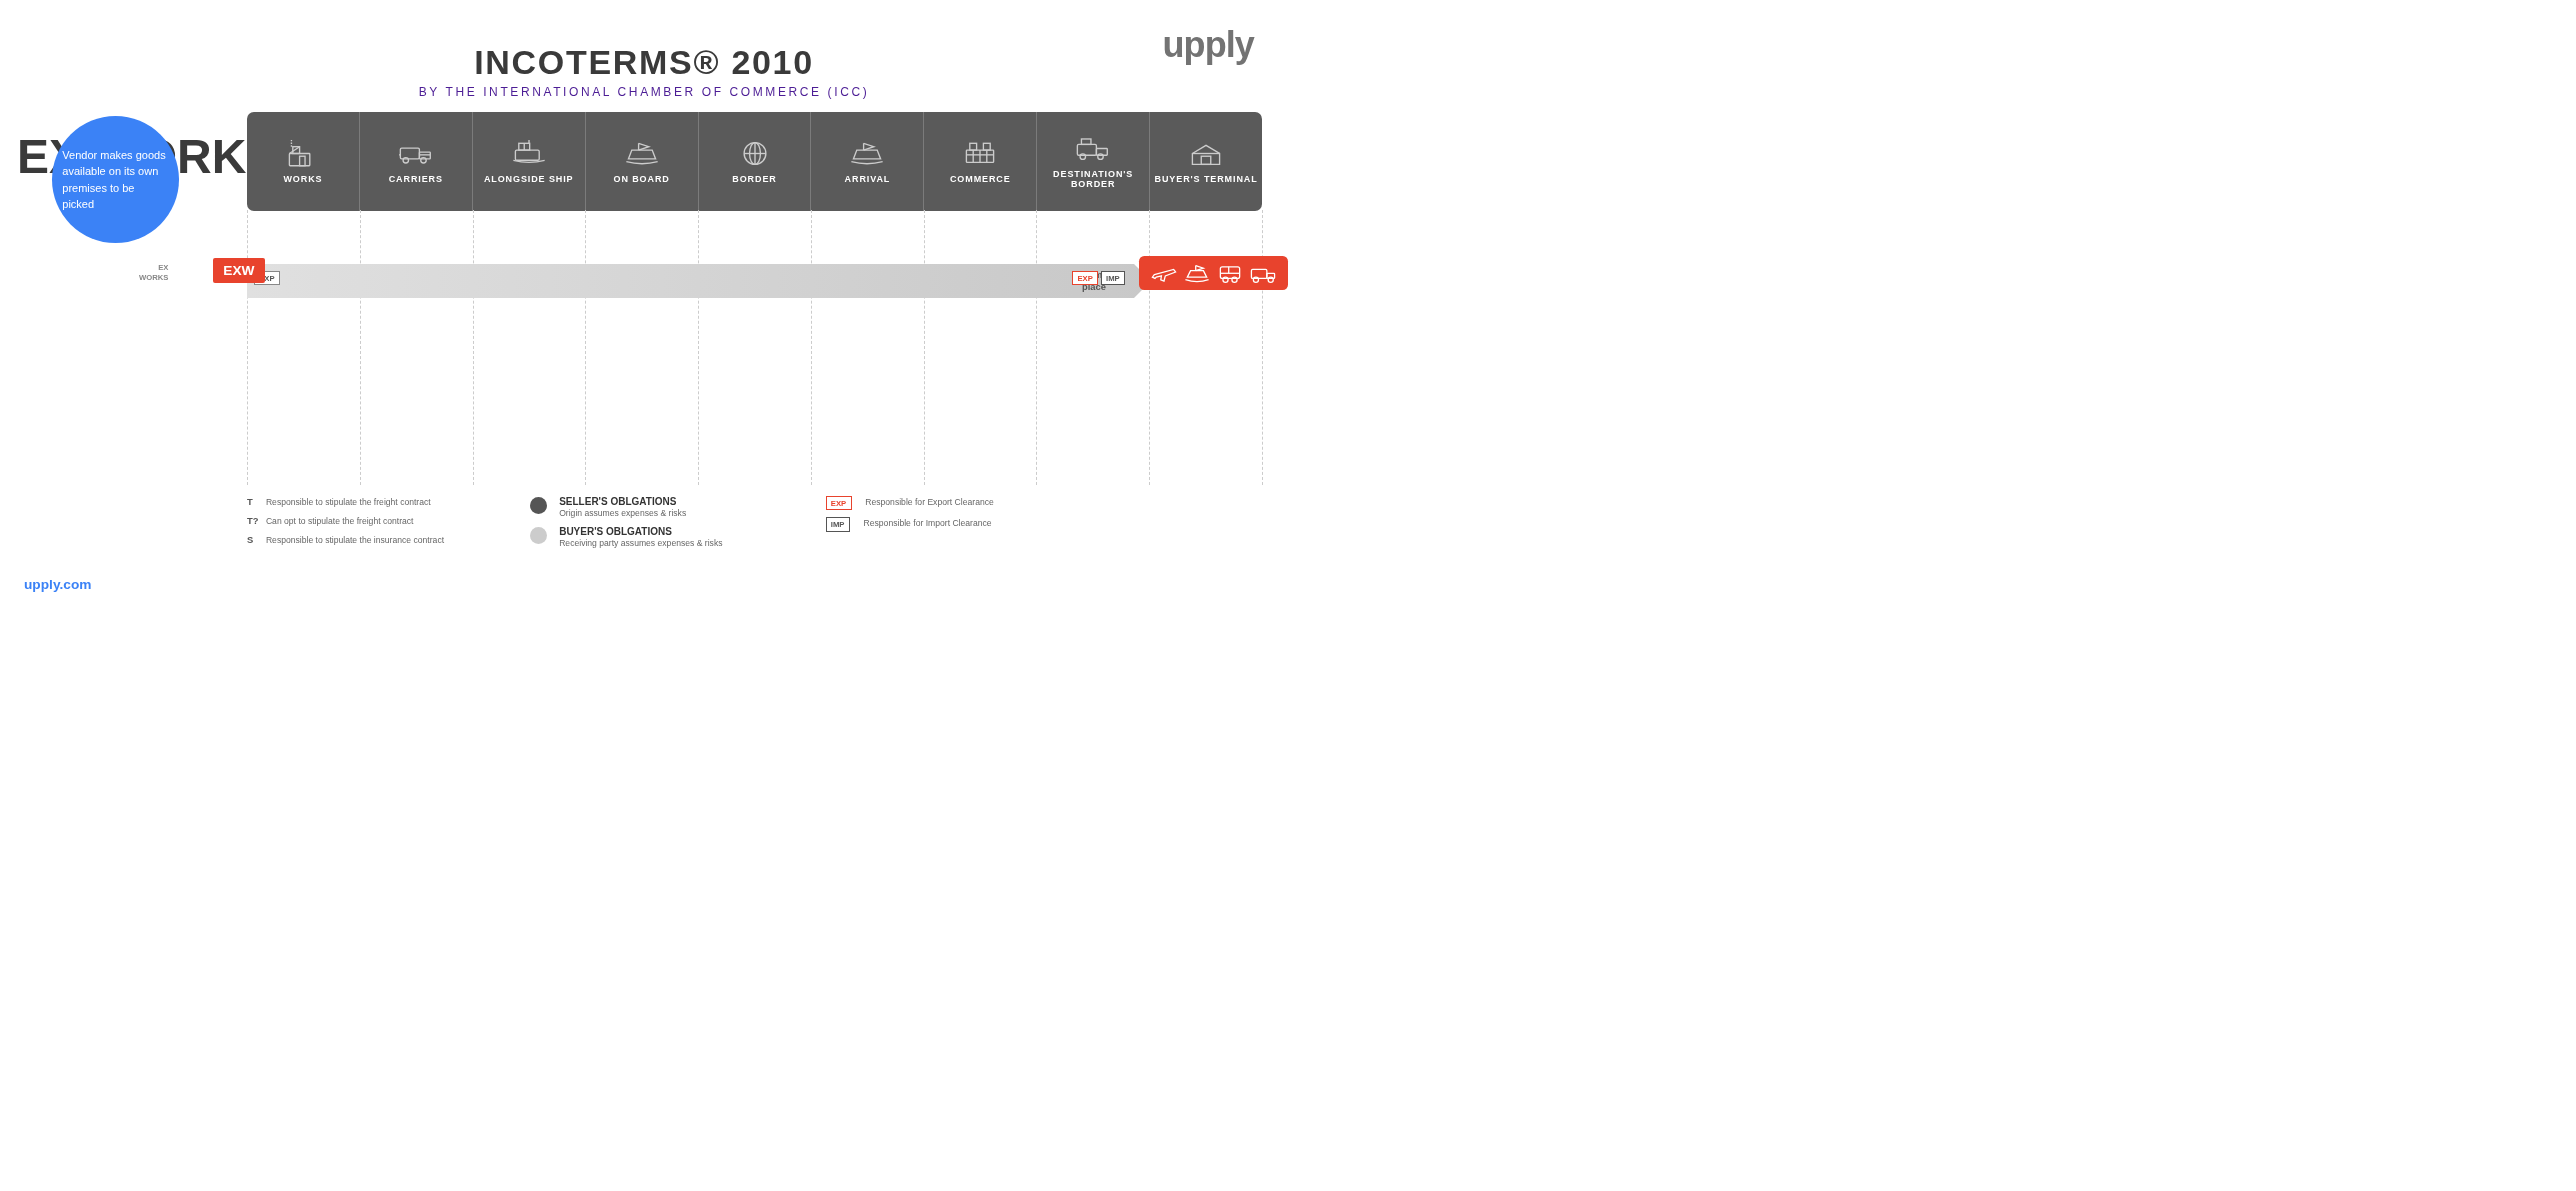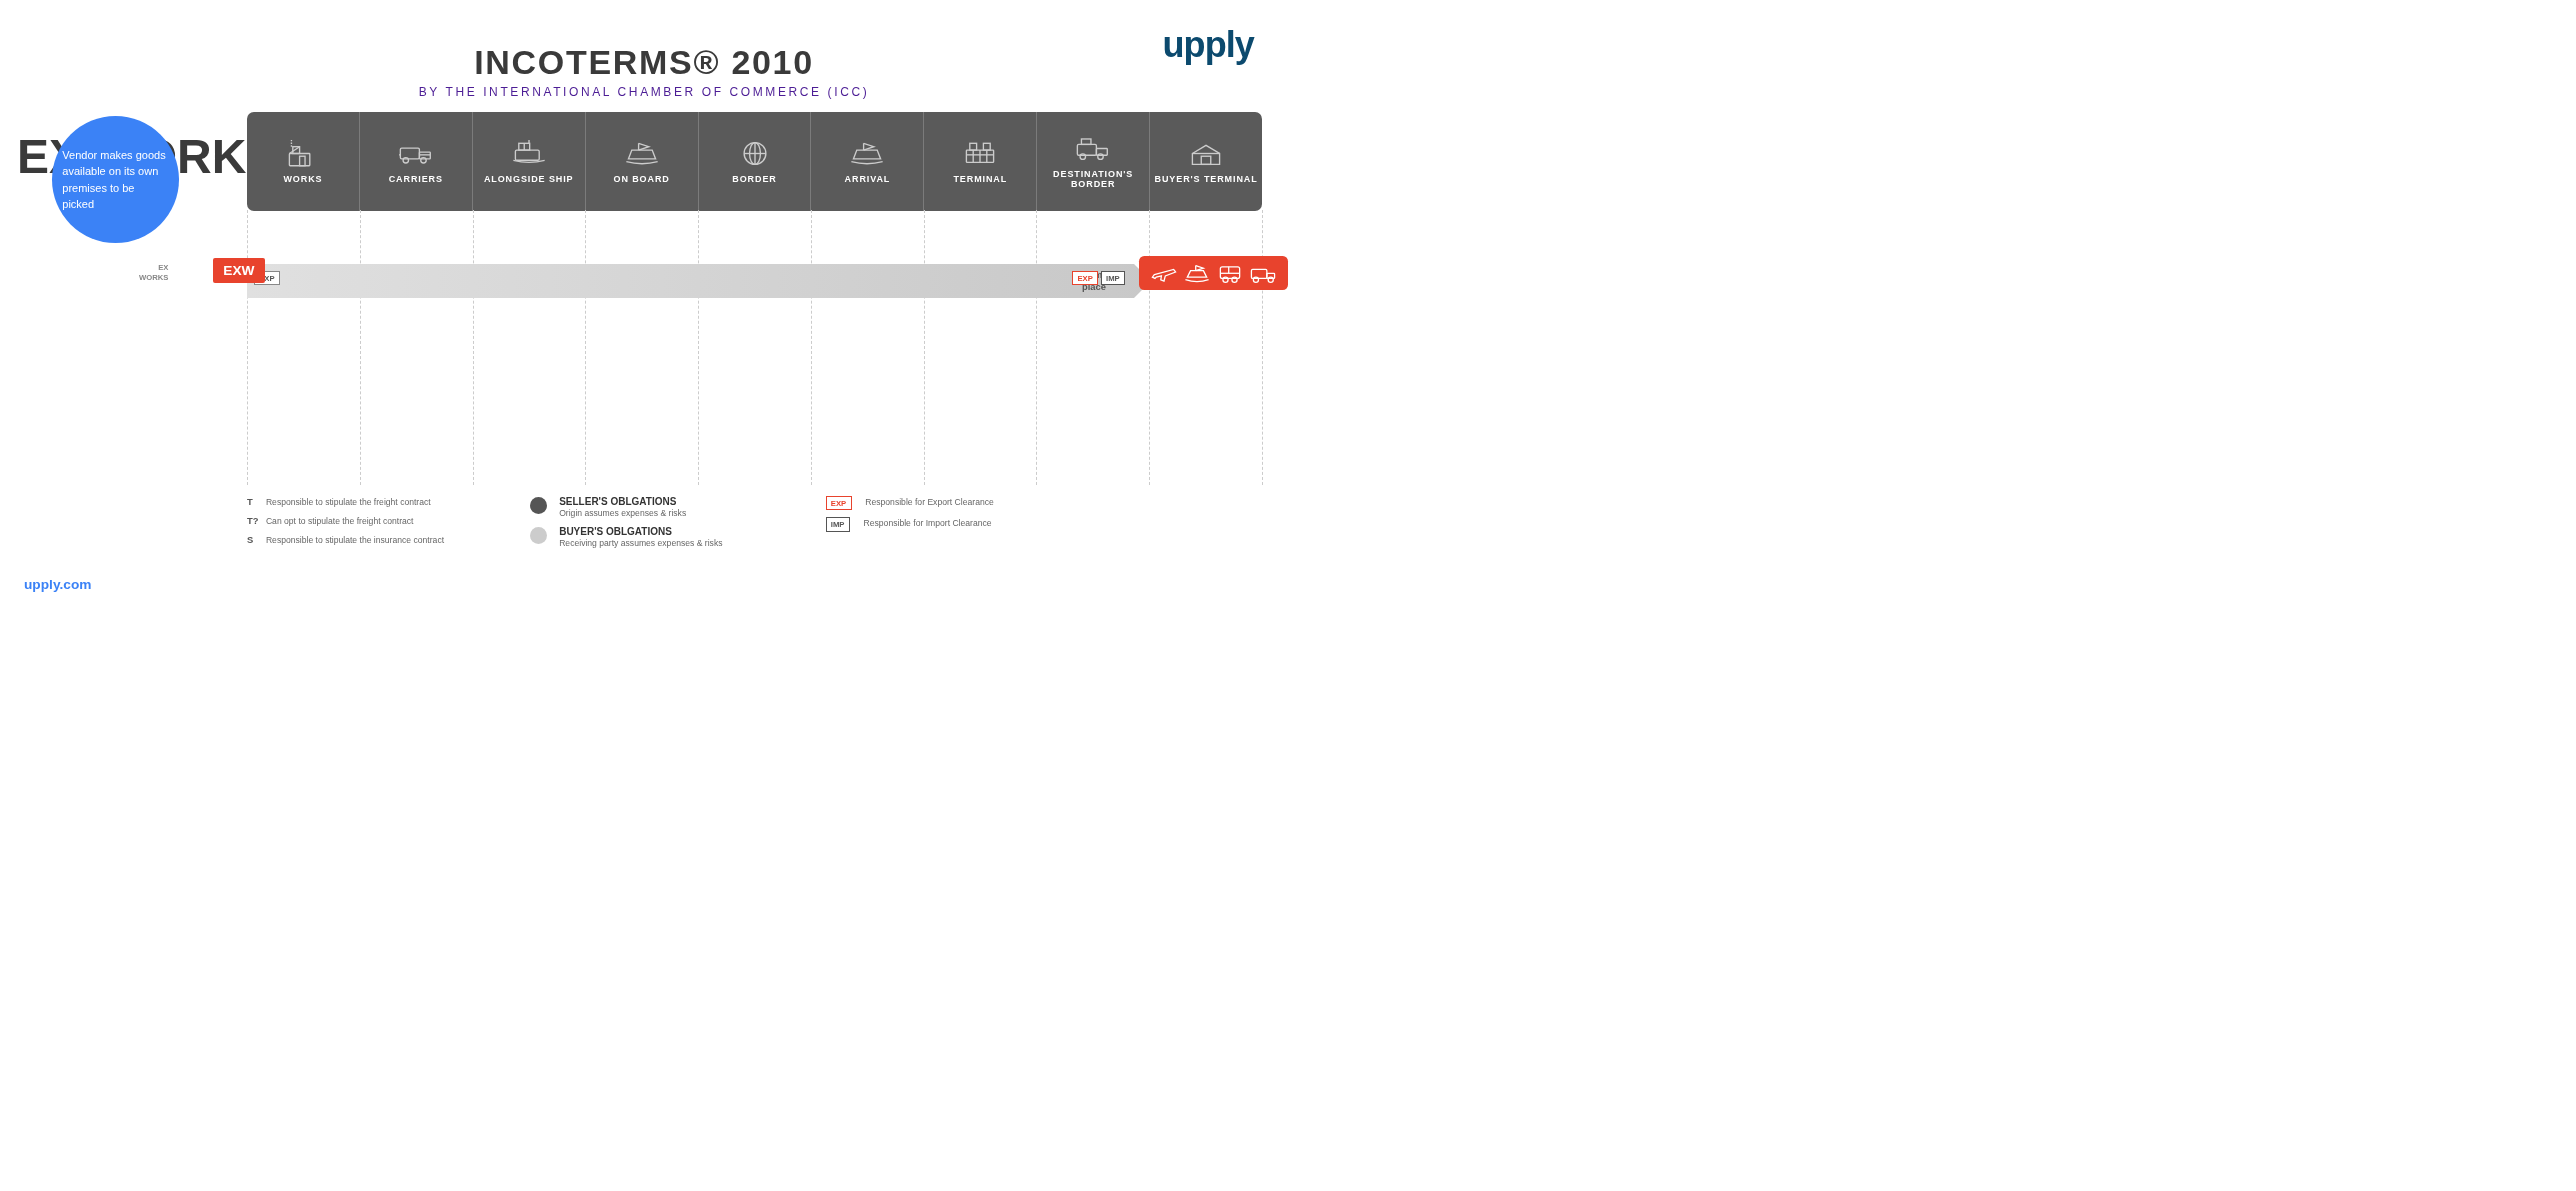--- a/index.html
+++ b/index.html
@@ -335,21 +335,21 @@
       color: #3b82f6;
       font-weight: 600;
     }
 
     
     .upply-logo {
       font-family: 'Arial Rounded MT Bold', Arial, sans-serif;
       letter-spacing: -0.9px;
     }
     .upply-logo .up {
-      color: #0c4a6e;
+      color: #737373;
     }
   </style>
 </head>
 <body>
 
 <div class="logo upply-logo">
   <span class="up">upply</span>
 </div>
 
 <div class="title-section">
@@ -437,21 +437,21 @@
   <div class="location-item">
     <svg class="icon-svg" viewBox="0 0 50 40" fill="none" stroke="#ccc" stroke-width="2">
       <rect x="5" y="15" width="40" height="18" rx="1"></rect>
       <line x1="5" y1="22" x2="45" y2="22"></line>
       <line x1="15" y1="15" x2="15" y2="33"></line>
       <line x1="25" y1="15" x2="25" y2="33"></line>
       <line x1="35" y1="15" x2="35" y2="33"></line>
       <rect x="10" y="5" width="10" height="10"></rect>
       <rect x="30" y="5" width="10" height="10"></rect>
     </svg>
-    <div class="location-label">TERMINAL</div>
+    <div class="location-label">COMMERCE</div>
   </div>
 
   <div class="location-item">
     <svg class="icon-svg" viewBox="0 0 50 40" fill="none" stroke="#ccc" stroke-width="2">
       <rect x="2" y="14" width="28" height="16" rx="2"></rect>
       <rect x="30" y="20" width="16" height="10" rx="1"></rect>
       <circle cx="10" cy="32" r="4"></circle>
       <circle cx="36" cy="32" r="4"></circle>
       <rect x="8" y="6" width="14" height="8"></rect>
     </svg>

